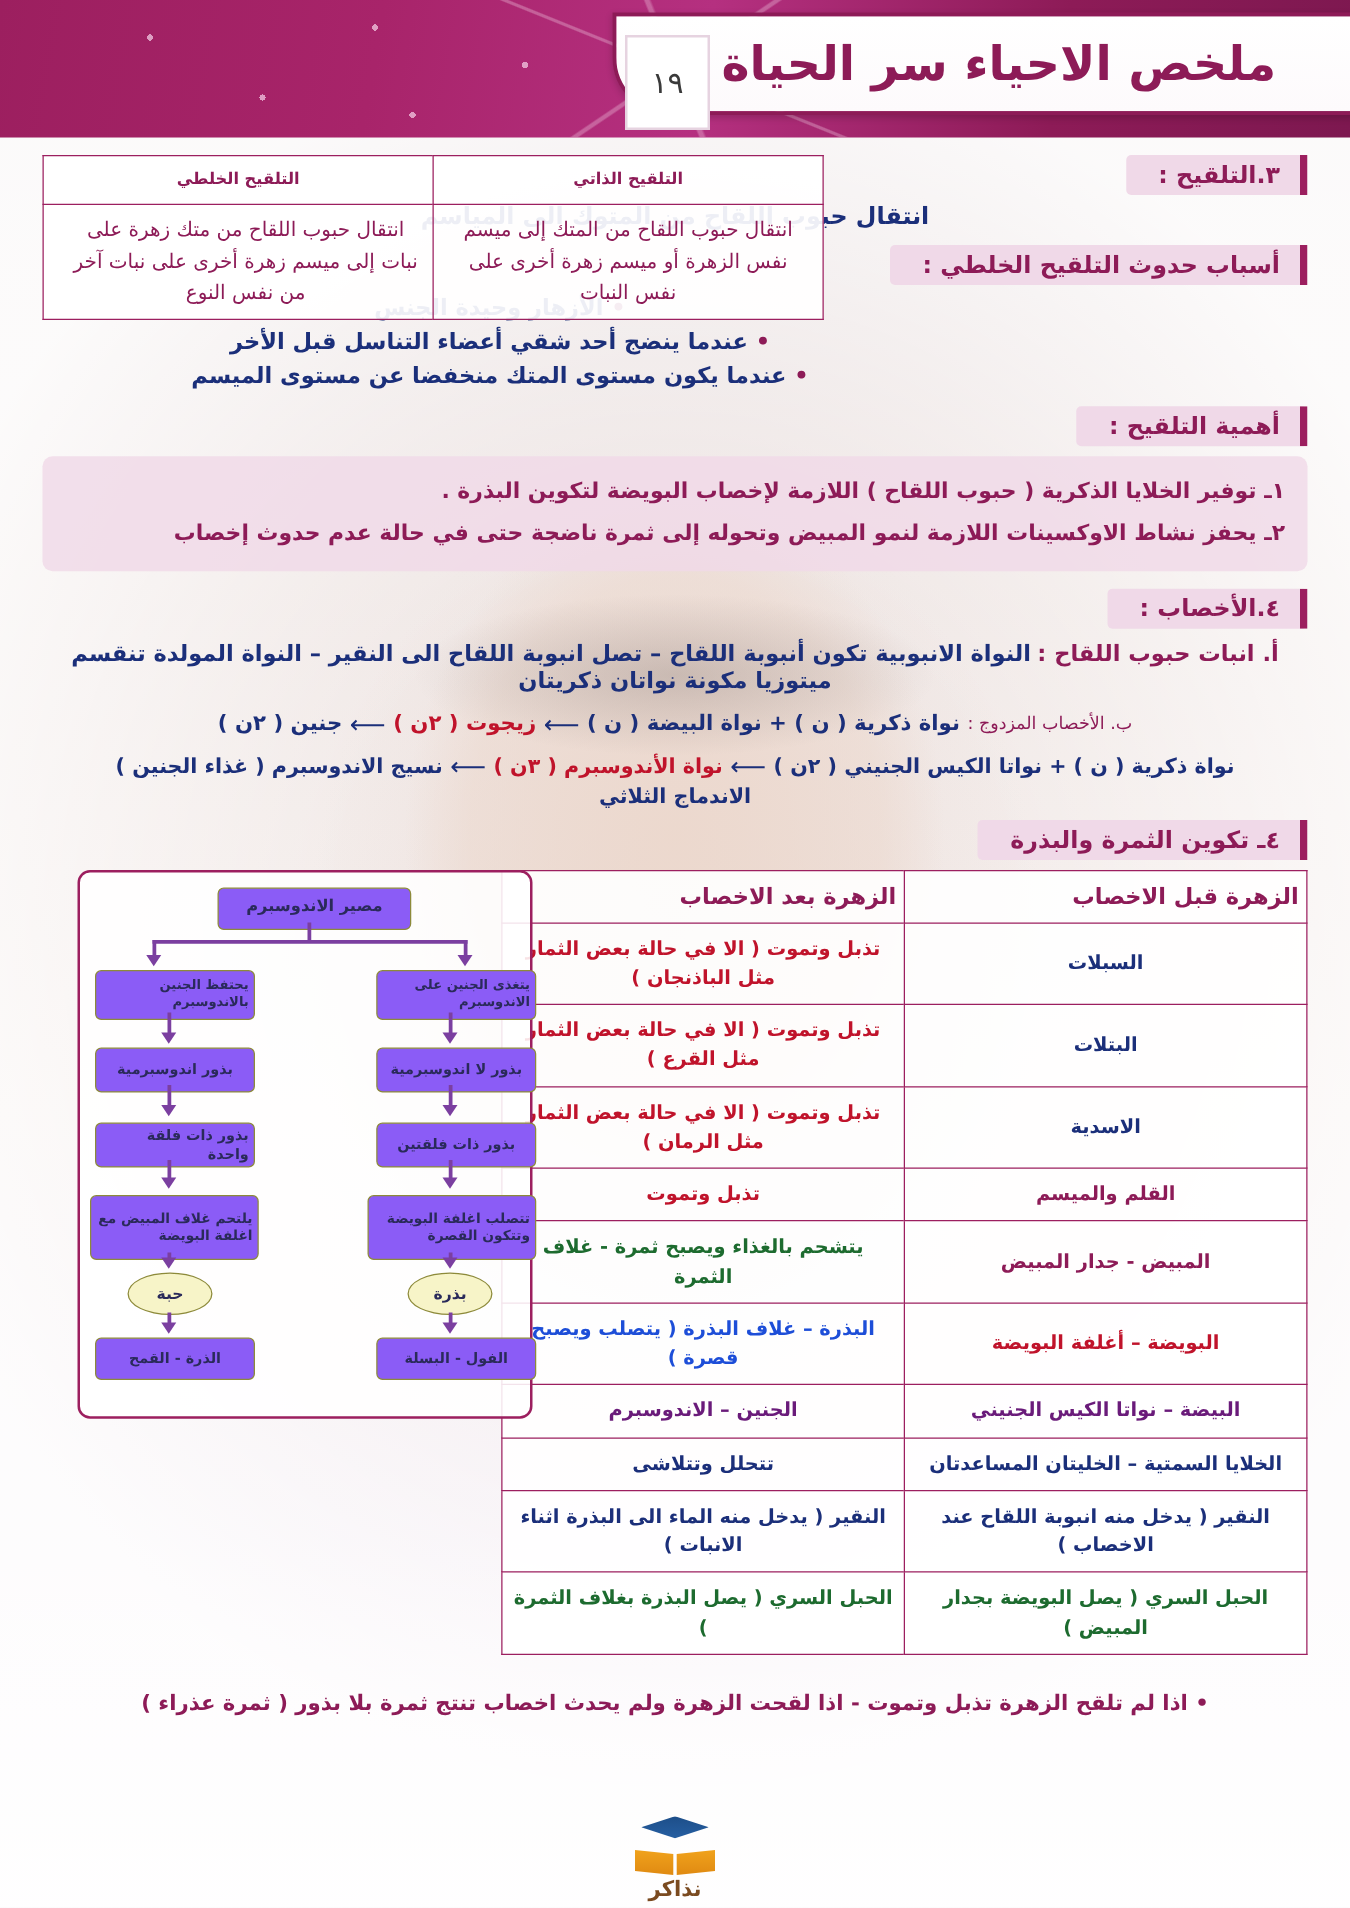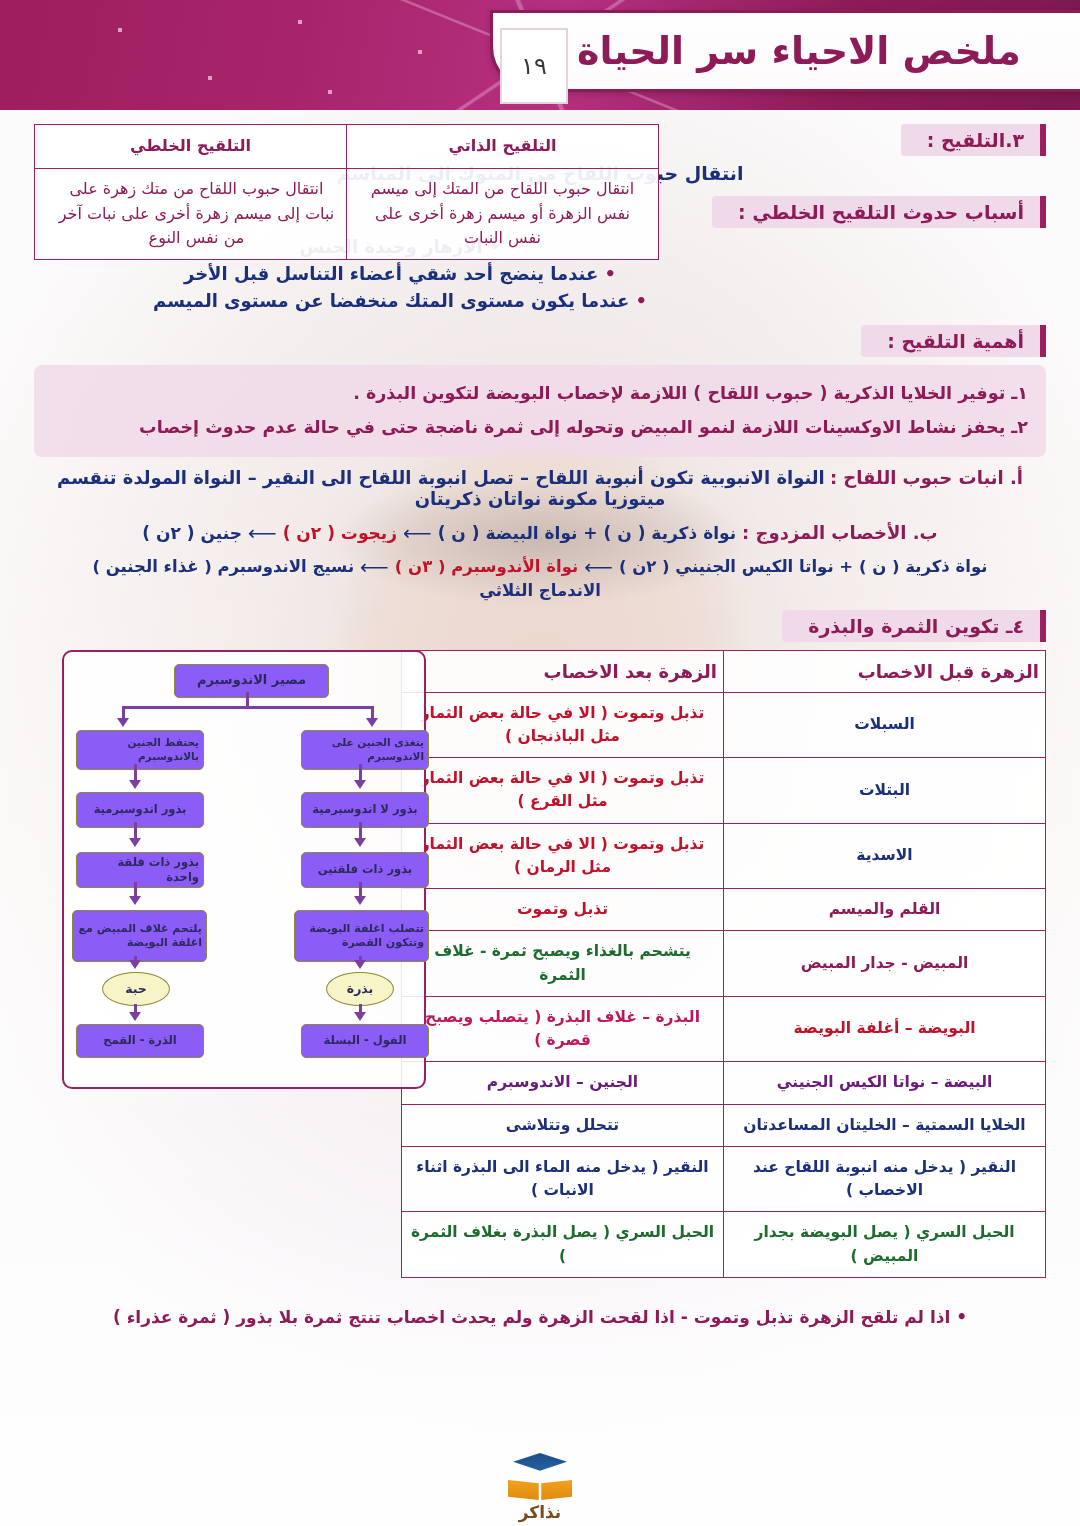--- a/index.html
+++ b/index.html
@@ -85,21 +85,21 @@
   .sec-head-row{display:flex;justify-content:flex-start;}
 
   
   .cmp-table{
     border-collapse:collapse;width:625px;background:rgba(255,255,255,.92);
   }
   .cmp-table td,.cmp-table th{
     border:1.5px solid #9c1f5f;padding:8px 10px;text-align:center;
     font-size:16px;color:#8d1b57;line-height:1.55;
   }
-  .cmp-table th{font-size:16px;font-weight:bold;padding:9px 10px;}
+  .cmp-table th{font-size:13px;font-weight:bold;padding:9px 10px;}
 
   .bullets{list-style:none;margin:8px 0 0;padding:0;text-align:center;}
   .bullets li{font-size:18px;color:#1b2f7a;font-weight:bold;margin:6px 0;}
   .bullets li:before{content:"• ";color:#8d1b57;}
 
   .imp-box{
     background:rgba(240,217,232,.82);border-radius:8px;padding:10px 18px;margin-top:8px;
   }
   .imp-box p{margin:4px 0;font-size:17.5px;color:#8d1b57;font-weight:bold;line-height:1.7;text-align:right;}
 
@@ -206,28 +206,31 @@
     </ul>
 
     <div class="sec-head-row" style="margin-top:14px;">
       <div class="sec-head">أهمية التلقيح :</div>
     </div>
     <div class="imp-box">
       <p>١ـ توفير الخلايا الذكرية ( حبوب اللقاح ) اللازمة لإخصاب البويضة لتكوين البذرة .</p>
       <p>٢ـ يحفز نشاط الاوكسينات اللازمة لنمو المبيض وتحوله إلى ثمرة ناضجة حتى في حالة عدم حدوث إخصاب</p>
     </div>
 
+    <div class="sec-head-row" style="margin-top:14px;">
+      <div class="sec-head">٤.الأخصاب :</div>
+    </div>
 
     <div style="margin-top:10px;text-align:center;">
       <span style="font-size:18px;font-weight:bold;color:#8d1b57;">أ. انبات حبوب اللقاح :</span>
       <span style="font-size:18px;font-weight:bold;color:#1b2f7a;">النواة الانبوبية تكون أنبوبة اللقاح – تصل انبوبة اللقاح الى النقير – النواة المولدة تنقسم ميتوزيا مكونة نواتان ذكريتان</span>
     </div>
 
     <div style="margin-top:12px;display:flex;align-items:center;justify-content:center;gap:6px;flex-wrap:nowrap;">
-      <span style="font-size:18px;font-weight:bold;color:#8d1b57;white-space:nowrap;">ب. الأخصاب المزدوج :</span>
+      <span style="font-size:14px;font-weight:normal;color:#8d1b57;white-space:nowrap;">ب. الأخصاب المزدوج :</span>
       <span style="font-size:17px;font-weight:bold;color:#1b2f7a;white-space:nowrap;">نواة ذكرية ( ن ) + نواة البيضة ( ن )</span>
       <span style="color:#1b2f7a;font-size:20px;">⟵</span>
       <span style="font-size:17px;font-weight:bold;color:#c0132b;white-space:nowrap;">زيجوت ( ٢ن )</span>
       <span style="color:#1b2f7a;font-size:20px;">⟵</span>
       <span style="font-size:17px;font-weight:bold;color:#1b2f7a;white-space:nowrap;">جنين ( ٢ن )</span>
     </div>
 
     <div style="margin-top:10px;display:flex;align-items:center;justify-content:center;gap:6px;flex-wrap:nowrap;">
       <span style="font-size:16.5px;font-weight:bold;color:#1b2f7a;white-space:nowrap;">نواة ذكرية ( ن ) + نواتا الكيس الجنيني ( ٢ن )</span>
       <span style="color:#1b2f7a;font-size:20px;">⟵</span>
@@ -266,21 +269,21 @@
         <tr>
           <td style="color:#8d1b57;">القلم والميسم</td>
           <td style="color:#c0132b;">تذبل وتموت</td>
         </tr>
         <tr>
           <td style="color:#8d1b57;">المبيض - جدار المبيض</td>
           <td style="color:#1d6b2f;">يتشحم بالغذاء ويصبح ثمرة - غلاف الثمرة</td>
         </tr>
         <tr>
           <td style="color:#c0132b;">البويضة – أغلفة البويضة</td>
-          <td style="color:#be185d;">البذرة – غلاف البذرة ( يتصلب ويصبح قصرة )</td>
+          <td style="color:#1d4ed8;">البذرة – غلاف البذرة ( يتصلب ويصبح قصرة )</td>
         </tr>
         <tr>
           <td style="color:#6a1b7a;">البيضة – نواتا الكيس الجنيني</td>
           <td style="color:#6a1b7a;">الجنين – الاندوسبرم</td>
         </tr>
         <tr>
           <td style="color:#1b2f7a;">الخلايا السمتية – الخليتان المساعدتان</td>
           <td style="color:#1b2f7a;">تتحلل وتتلاشى</td>
         </tr>
         <tr>

